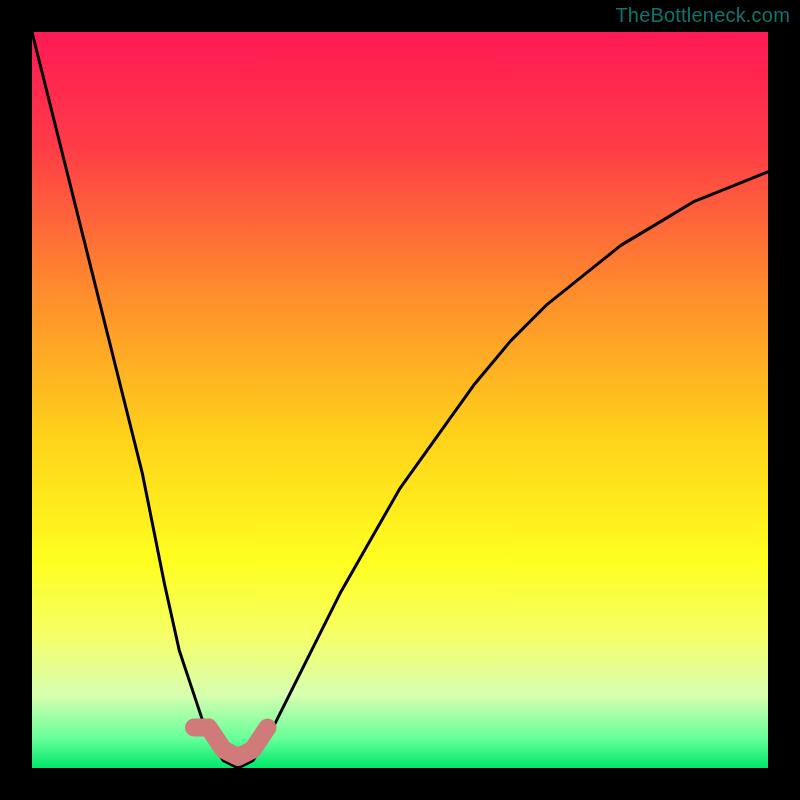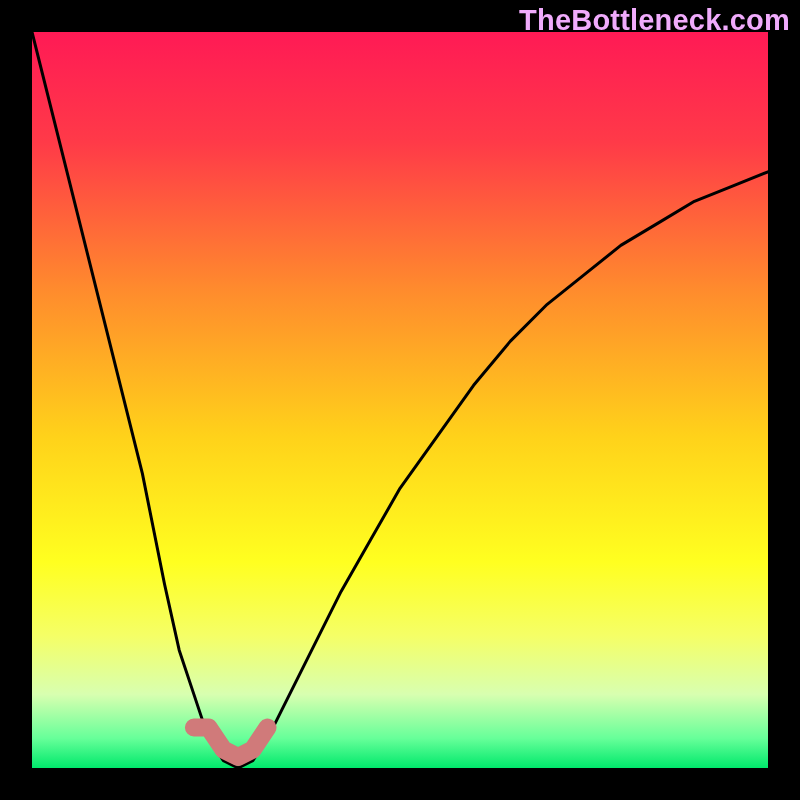--- a/index.html
+++ b/index.html
@@ -14,23 +14,23 @@
   .frame {
     position: absolute;
     left: 0; top: 0;
     width: 800px; height: 800px;
     background: #000;
   }
   .watermark {
     position: absolute;
     top: 4px;
     right: 10px;
-    color: #f0abfc;
-    font-size: 29px;
-    font-weight: 700;
+    color: #0f766e;
+    font-size: 20px;
+    font-weight: 400;
     letter-spacing: 0.2px;
     z-index: 10;
   }
   .plot {
     position: absolute;
     left: 32px;
     top: 32px;
     width: 736px;
     height: 736px;
     overflow: hidden;

